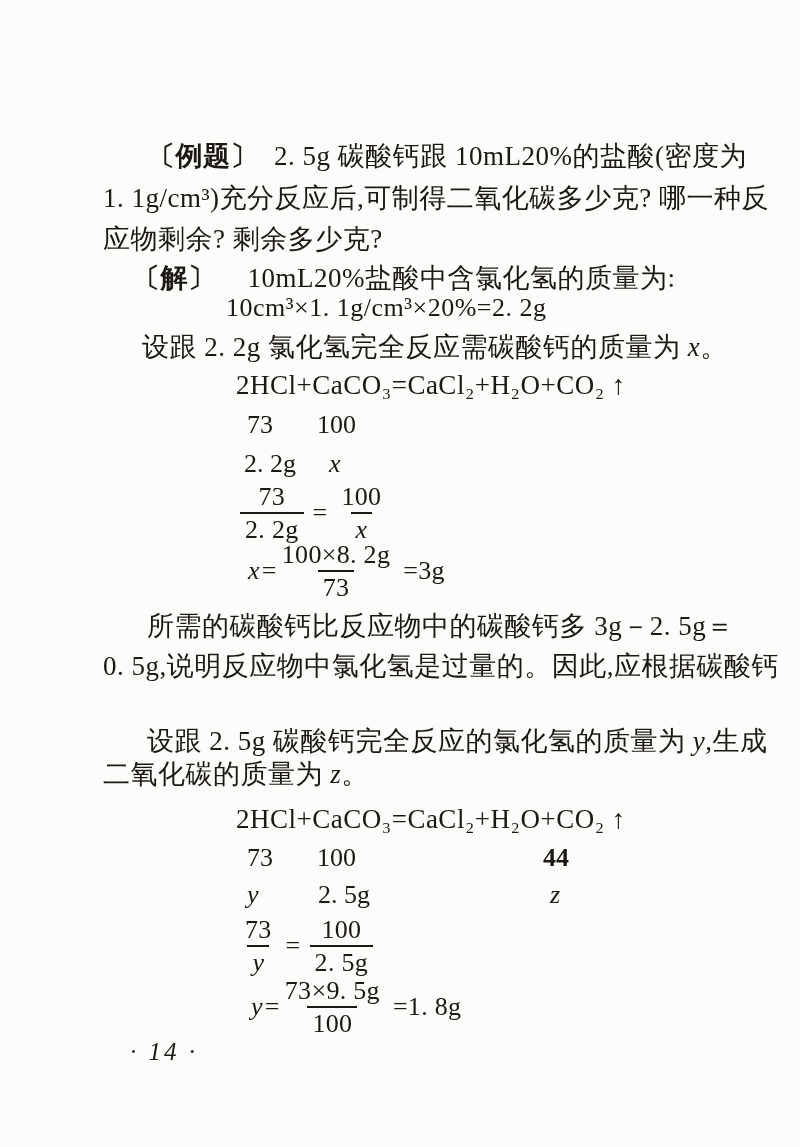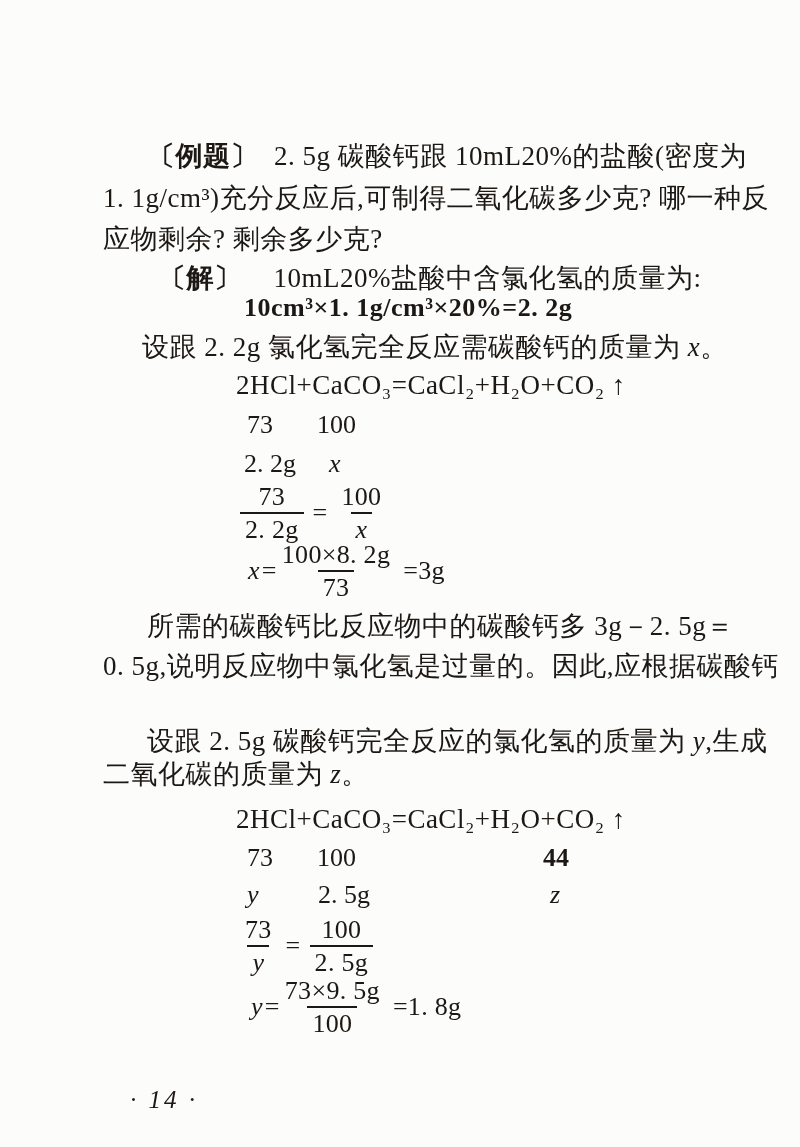--- a/index.html
+++ b/index.html
@@ -74,25 +74,25 @@
 <body>
 
 <div class="page" style="background: rgb(252, 252, 251); color: rgb(28, 24, 19); padding-left: 32px;">
 
   <div class="line" style="left:148px; top:140px;">
     <span class="blabel">〔例题〕</span><span>2. 5g 碳酸钙跟 10mL20%的盐酸(密度为</span>
   </div>
   <div class="line" style="left:103px; top:182px;">1. 1g/cm³)充分反应后,可制得二氧化碳多少克? 哪一种反</div>
   <div class="line" style="left:103px; top:223px;">应物剩余? 剩余多少克?</div>
 
-  <div class="line" style="left:159px; top:262px;">
+  <div class="line" style="left:133px; top:262px;">
     <span class="blabel wide">〔解〕</span><span>10mL20%盐酸中含氯化氢的质量为:</span>
   </div>
 
-  <div class="eqline" style="left:244px; top:292px;font-weight:bold;">10cm³×1. 1g/cm³×20%=2. 2g</div>
+  <div class="eqline" style="left:226px; top:292px;">10cm³×1. 1g/cm³×20%=2. 2g</div>
 
   <div class="line" style="left:142px; top:331px;">
     <span>设跟 2. 2g 氯化氢完全反应需碳酸钙的质量为 </span><span class="it">x</span><span>。</span>
   </div>
 
   <div class="eqline" style="left:236px; top:369px; font-size:27px;">2HCl+CaCO₃=CaCl₂+H₂O+CO₂ ↑</div>
 
   <span class="cell" style="left:247px; top:409px;">73</span>
   <span class="cell" style="left:317px; top:409px;">100</span>
   <span class="cell" style="left:244px; top:448px;">2. 2g</span>
@@ -154,15 +154,15 @@
   <div class="math" style="left:251px; top:976px;">
     <span class="it lead-var">y</span>
       <span>=</span>
     <span class="frac">
       <span class="num">73×9. 5g</span>
       <span class="den">100</span>
     </span>
     <span class="result">=1. 8g</span>
   </div>
 
-  <div class="pagenum" style="left:130px; top:1037px;margin-top:48px;">· 14 ·</div>
+  <div class="pagenum" style="left:130px; top:1037px;">· 14 ·</div>
 
 </div>
 
 </body></html>

